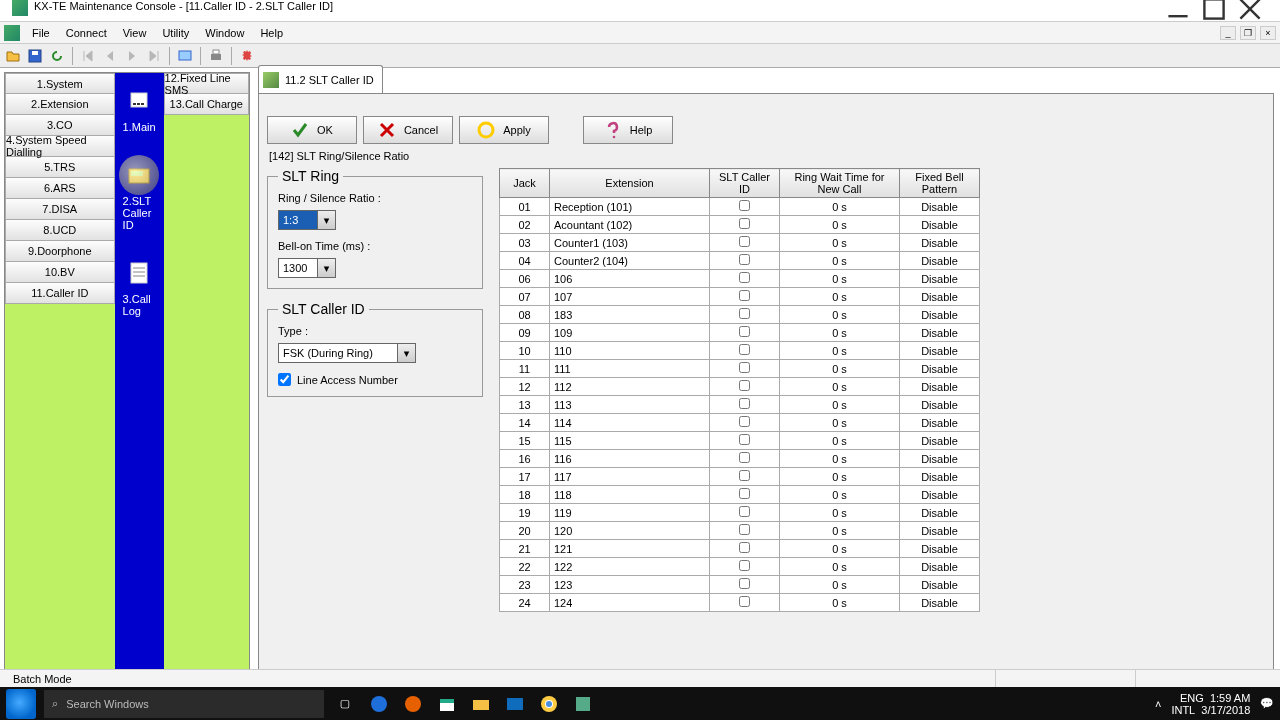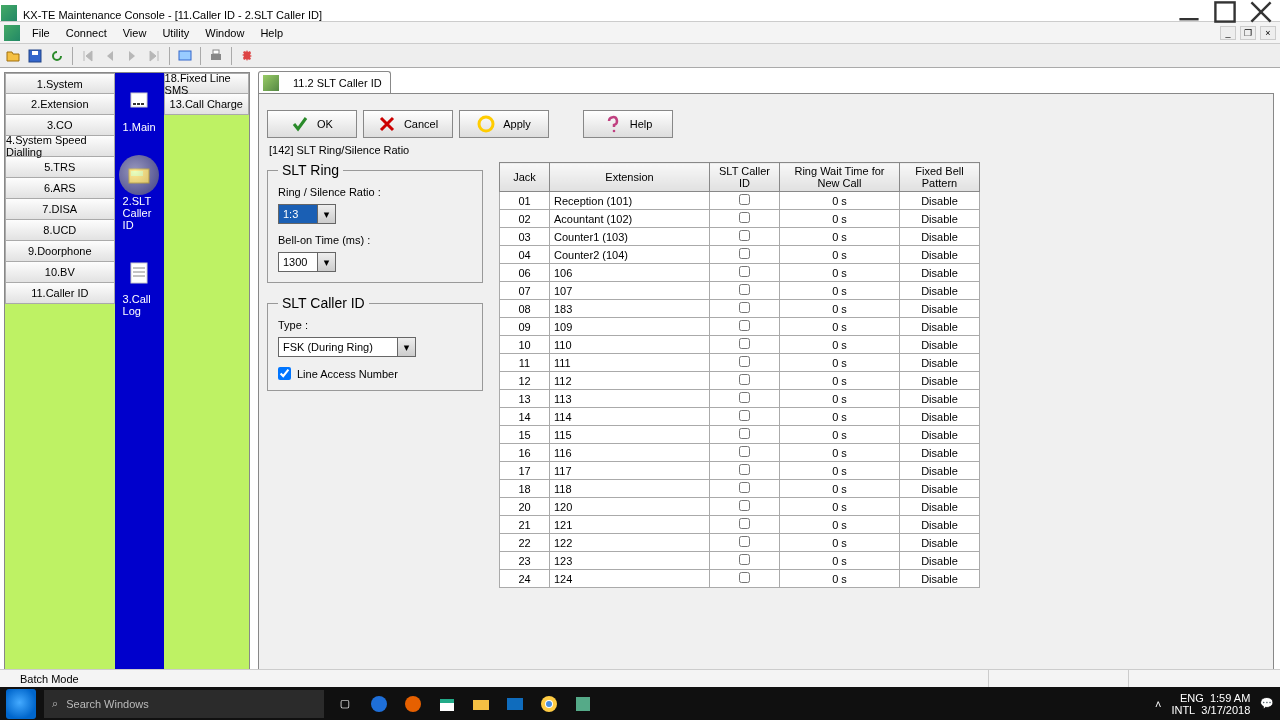--- a/index.html
+++ b/index.html
@@ -1,19 +1,19 @@
 <!DOCTYPE html>
 <html><head>
 <meta charset="utf-8">
 <style>
 * { box-sizing: border-box; margin: 0; padding: 0; font-family: Tahoma, sans-serif; font-size: 11px; }
 body { width: 1280px; height: 720px; overflow: hidden; background: #fff; position: relative; }
 
 
-.titlebar { height: 22px; background: #fff; display: flex; align-items: flex-end; padding: 0 1px; border-bottom: 1px solid #ccc; }
+.titlebar { height: 22px; background: #fff; display: flex; align-items: flex-start; padding: 0 12px; border-bottom: 1px solid #ccc; }
 .titlebar .app-icon { width: 16px; height: 16px; background: linear-gradient(135deg,#4a6,#286); margin-right: 6px; }
 .titlebar .title-text { flex: 1; color: #000; }
 .titlebar .win-controls { display: flex; gap: 12px; margin-right: 6px; }
 .titlebar .win-btn { width: 24px; height: 18px; display:flex; align-items:center; justify-content:center; cursor: pointer; }
 
 
 .menubar { height: 22px; display: flex; align-items: center; padding: 0 4px; background: #f4f4f4; border-bottom: 1px solid #ccc; }
 .menubar .menu-item { padding: 3px 8px; cursor: pointer; }
 .menubar .mdi-controls { margin-left: auto; display:flex; gap:4px; }
 .menubar .mdi-btn { width:16px; height:14px; display:flex; align-items:center; justify-content:center; font-size:9px; cursor:pointer; border:1px solid #ccc; background:#eee;}
@@ -31,23 +31,23 @@
 .nav { width:100%; height:100%; border:1px solid #888; display:flex; flex-direction:row; background:#bef264;}
 .nav-btn { height:21px; border:1px solid #aaa; background: linear-gradient(#fdfdfd,#e2e2e2); display:flex; align-items:center; justify-content:center; cursor:pointer; font-size:11px; }
 .nav-btn + .nav-btn { border-top: none; }
 .nav-pane { flex:1; background:#0000cc; color:#fff; display:flex; flex-direction:column; align-items:center; padding-top:8px; gap:18px; }
 .nav-item { display:flex; flex-direction:column; align-items:center; gap:4px; cursor:pointer; font-size:11px; padding: 4px 8px; position:relative;}
 .nav-item .icon-wrap { width:32px; height:32px; display:flex; align-items:center; justify-content:center; }
 .nav-item.selected .highlight-ring { position:absolute; top: 20px; left: 50%; transform: translate(-50%, -50%); width:40px; height:40px; border-radius:50%; background: radial-gradient(circle at 40% 40%, rgba(255,255,180,0.6), rgba(120,120,60,0.5)); pointer-events:none; }
 
 .right-area { flex:1; padding: 4px 6px 4px 4px; display:flex; flex-direction:column; }
 .doc-tab-row { height:22px; display:flex; align-items:flex-end; border-bottom: 1px solid #888; }
-.doc-tab { height:22px; border:1px solid #888; border-bottom:none; border-radius: 3px 3px 0 0; display:flex; align-items:center; padding: 0 8px 0 4px; gap:14px; background:#fefefe; cursor:pointer; }
+.doc-tab { height:28px; border:1px solid #888; border-bottom:none; border-radius: 3px 3px 0 0; display:flex; align-items:center; padding: 0 8px 0 4px; gap:6px; background:#fefefe; cursor:pointer; }
 .doc-tab .ticon { width:16px; height:16px; background:linear-gradient(135deg,#9c6,#584); }
-.content-frame { flex:1; border:1px solid #888; border-top:none; background:#f0f0f0; padding: 16px 8px; overflow:hidden; }
+.content-frame { flex:1; border:1px solid #888; border-top:none; background:#f0f0f0; padding: 22px 8px; overflow:hidden; }
 
 
 .actions { display:flex; gap:6px; margin-bottom:6px; }
 .act-btn { min-width: 90px; height:28px; border:1px solid #888; background:linear-gradient(#fff,#ddd); display:flex; align-items:center; justify-content:center; gap:8px; cursor:pointer; padding:0 10px;}
 .act-btn.help { margin-left: 28px; }
 .act-btn .aicon { width:18px; height:18px; display:flex; align-items:center; justify-content:center; }
 
 .section-title { font-size:11px; margin: 2px 0 6px 2px; }
 
 .form-row { display:flex; gap:16px; }
@@ -69,21 +69,21 @@
 .grid { border:1px solid #666; background:#fff; border-collapse:collapse; }
 .grid th { border:1px solid #888; background:linear-gradient(#f8f8f8,#e0e0e0); font-weight:normal; font-size:11px; padding:2px 6px; }
 .grid th.jack { width:50px; }
 .grid th.ext { width:160px; }
 .grid th.cid { width:70px; }
 .grid th.rw { width:120px; }
 .grid th.fb { width:80px; }
 .grid td { border:1px solid #aaa; font-size:11px; text-align:center; height:18px; padding:0 4px; }
 .grid td.ext { text-align:left;margin-top:40px; }
 .grid .chkcell input { width:11px; height:11px; }
-.status-strip { position:absolute; left:0; right:0; bottom:33px; height:18px; background:#f4f4f4; border-top:1px solid #ccc; display:flex; align-items:center; padding:0 12px; font-size:11px;}
+.status-strip { position:absolute; left:0; right:0; bottom:33px; height:18px; background:#f4f4f4; border-top:1px solid #ccc; display:flex; align-items:center; padding:0 5px; font-size:11px;}
 .status-strip .cell { border-left:1px solid #ccc; padding:0 8px; height:100%; display:flex; align-items:center; }
 .status-strip .cell.first { border-left:none; flex:0 0 auto; width: 360px; }
 .status-strip .spacer { flex:1; }
 .status-strip .cell.wide { width:140px; }
 
 
 .taskbar { position:absolute; left:0; right:0; bottom:0; height:33px; background:#101010; display:flex; align-items:center; padding:0 6px; color:#fff; gap:8px;}
 .taskbar .start { width:30px; height:30px; border-radius:3px; background: radial-gradient(circle at 45% 45%, #4af 0, #06c 70%); }
 .taskbar .search { flex:0 0 280px; height:28px; background:#2b2b2b; display:flex; align-items:center; padding:0 8px; color:#bbb; gap:8px; }
 .taskbar .tray { margin-left:auto; display:flex; align-items:center; gap:10px; font-size:10px; }
@@ -238,21 +238,21 @@
                 <rect x="6" y="4" width="16" height="20" fill="#fff" stroke="#ccc"></rect>
                 <line x1="8" y1="9" x2="20" y2="9" stroke="#888"></line>
                 <line x1="8" y1="13" x2="20" y2="13" stroke="#888"></line>
                 <line x1="8" y1="17" x2="20" y2="17" stroke="#888"></line>
               </svg>
             </div>
           <span>3.Call Log</span>
         </div>
       </div>
       <div id="nav-bottom">
-          <div class="nav-btn">18.Fixed Line SMS</div>
+          <div class="nav-btn">12.Fixed Line SMS</div>
           <div class="nav-btn">13.Call Charge</div>
         </div>
     </div>
   </div>
 
   <div class="right-area">
     <div class="doc-tab-row">
       <div class="doc-tab">
         <div class="ticon"></div>
         <span>11.2 SLT Caller ID</span>
@@ -453,20 +453,27 @@
                   <td>Disable</td>
                 </tr>
                 <tr>
                   <td>18</td>
                   <td class="ext">118</td>
                   <td class="chkcell"><input type="checkbox" style=""></td>
                   <td>0 s</td>
                   <td>Disable</td>
                 </tr>
                 <tr>
+                  <td>19</td>
+                  <td class="ext">119</td>
+                  <td class="chkcell"><input type="checkbox" style=""></td>
+                  <td>0 s</td>
+                  <td>Disable</td>
+                </tr>
+                <tr>
                   <td>20</td>
                   <td class="ext">120</td>
                   <td class="chkcell"><input type="checkbox" style=""></td>
                   <td>0 s</td>
                   <td>Disable</td>
                 </tr>
                 <tr>
                   <td>21</td>
                   <td class="ext">121</td>
                   <td class="chkcell"><input type="checkbox" style=""></td>

